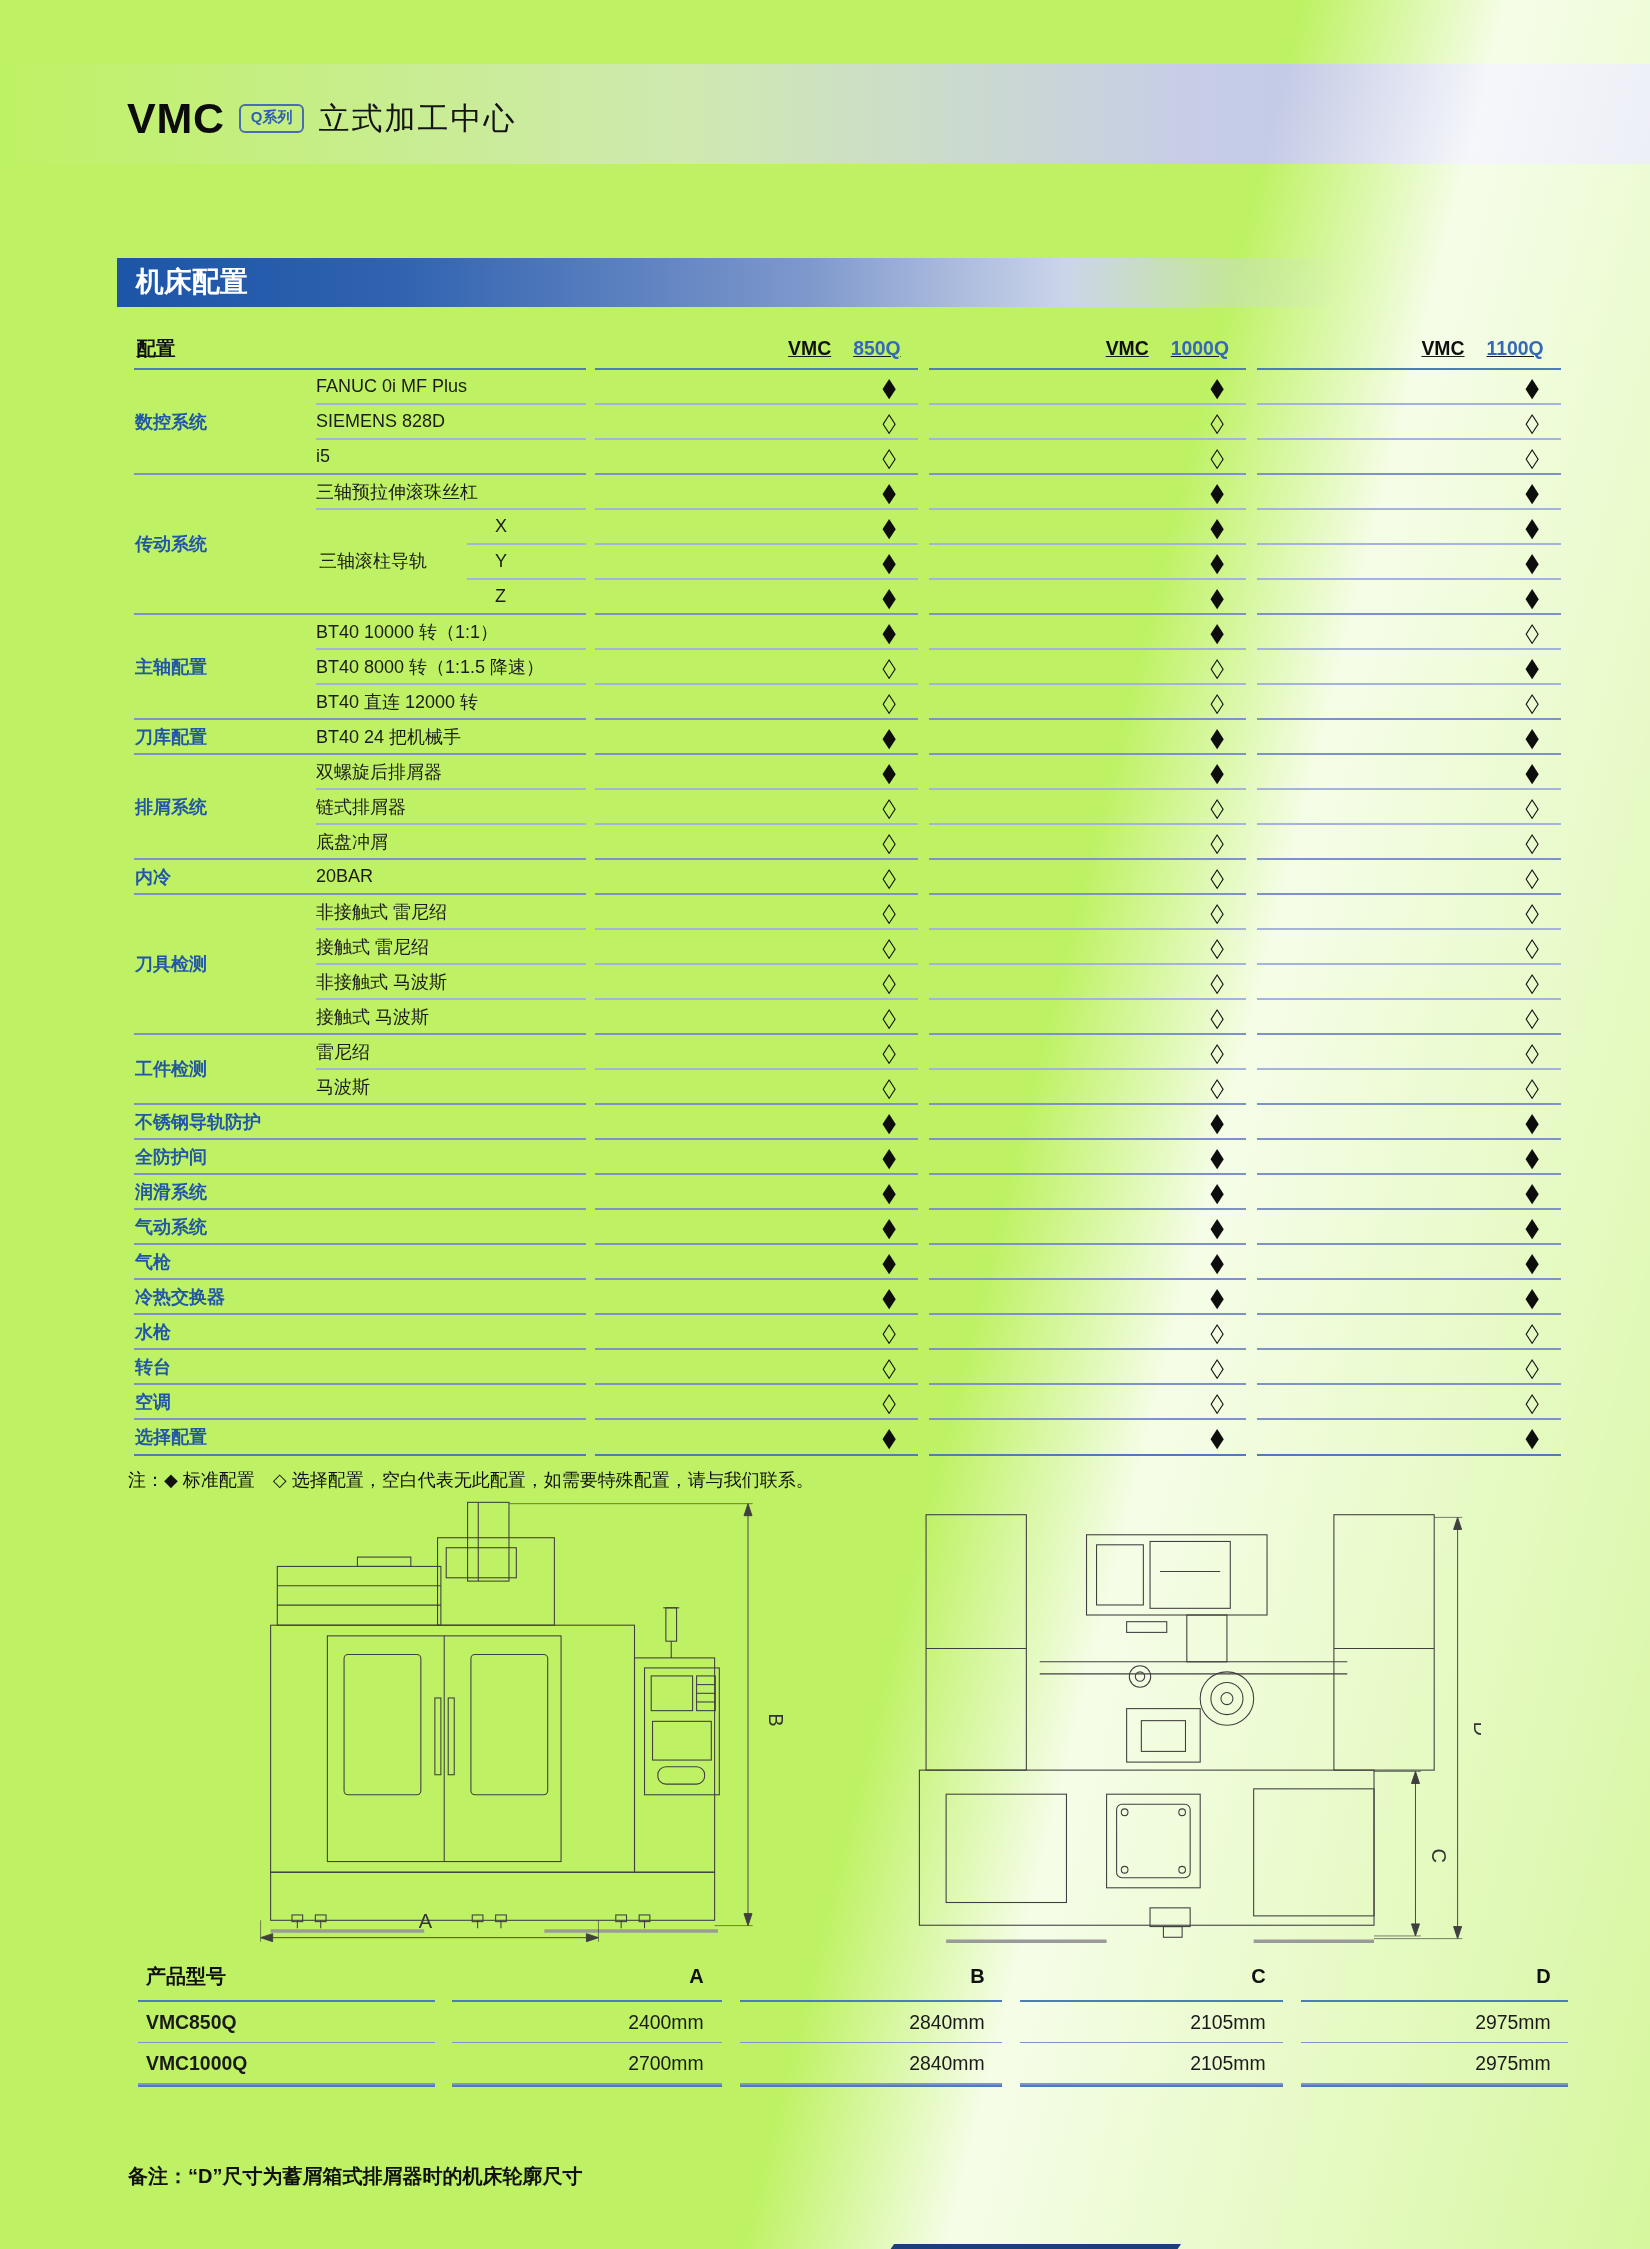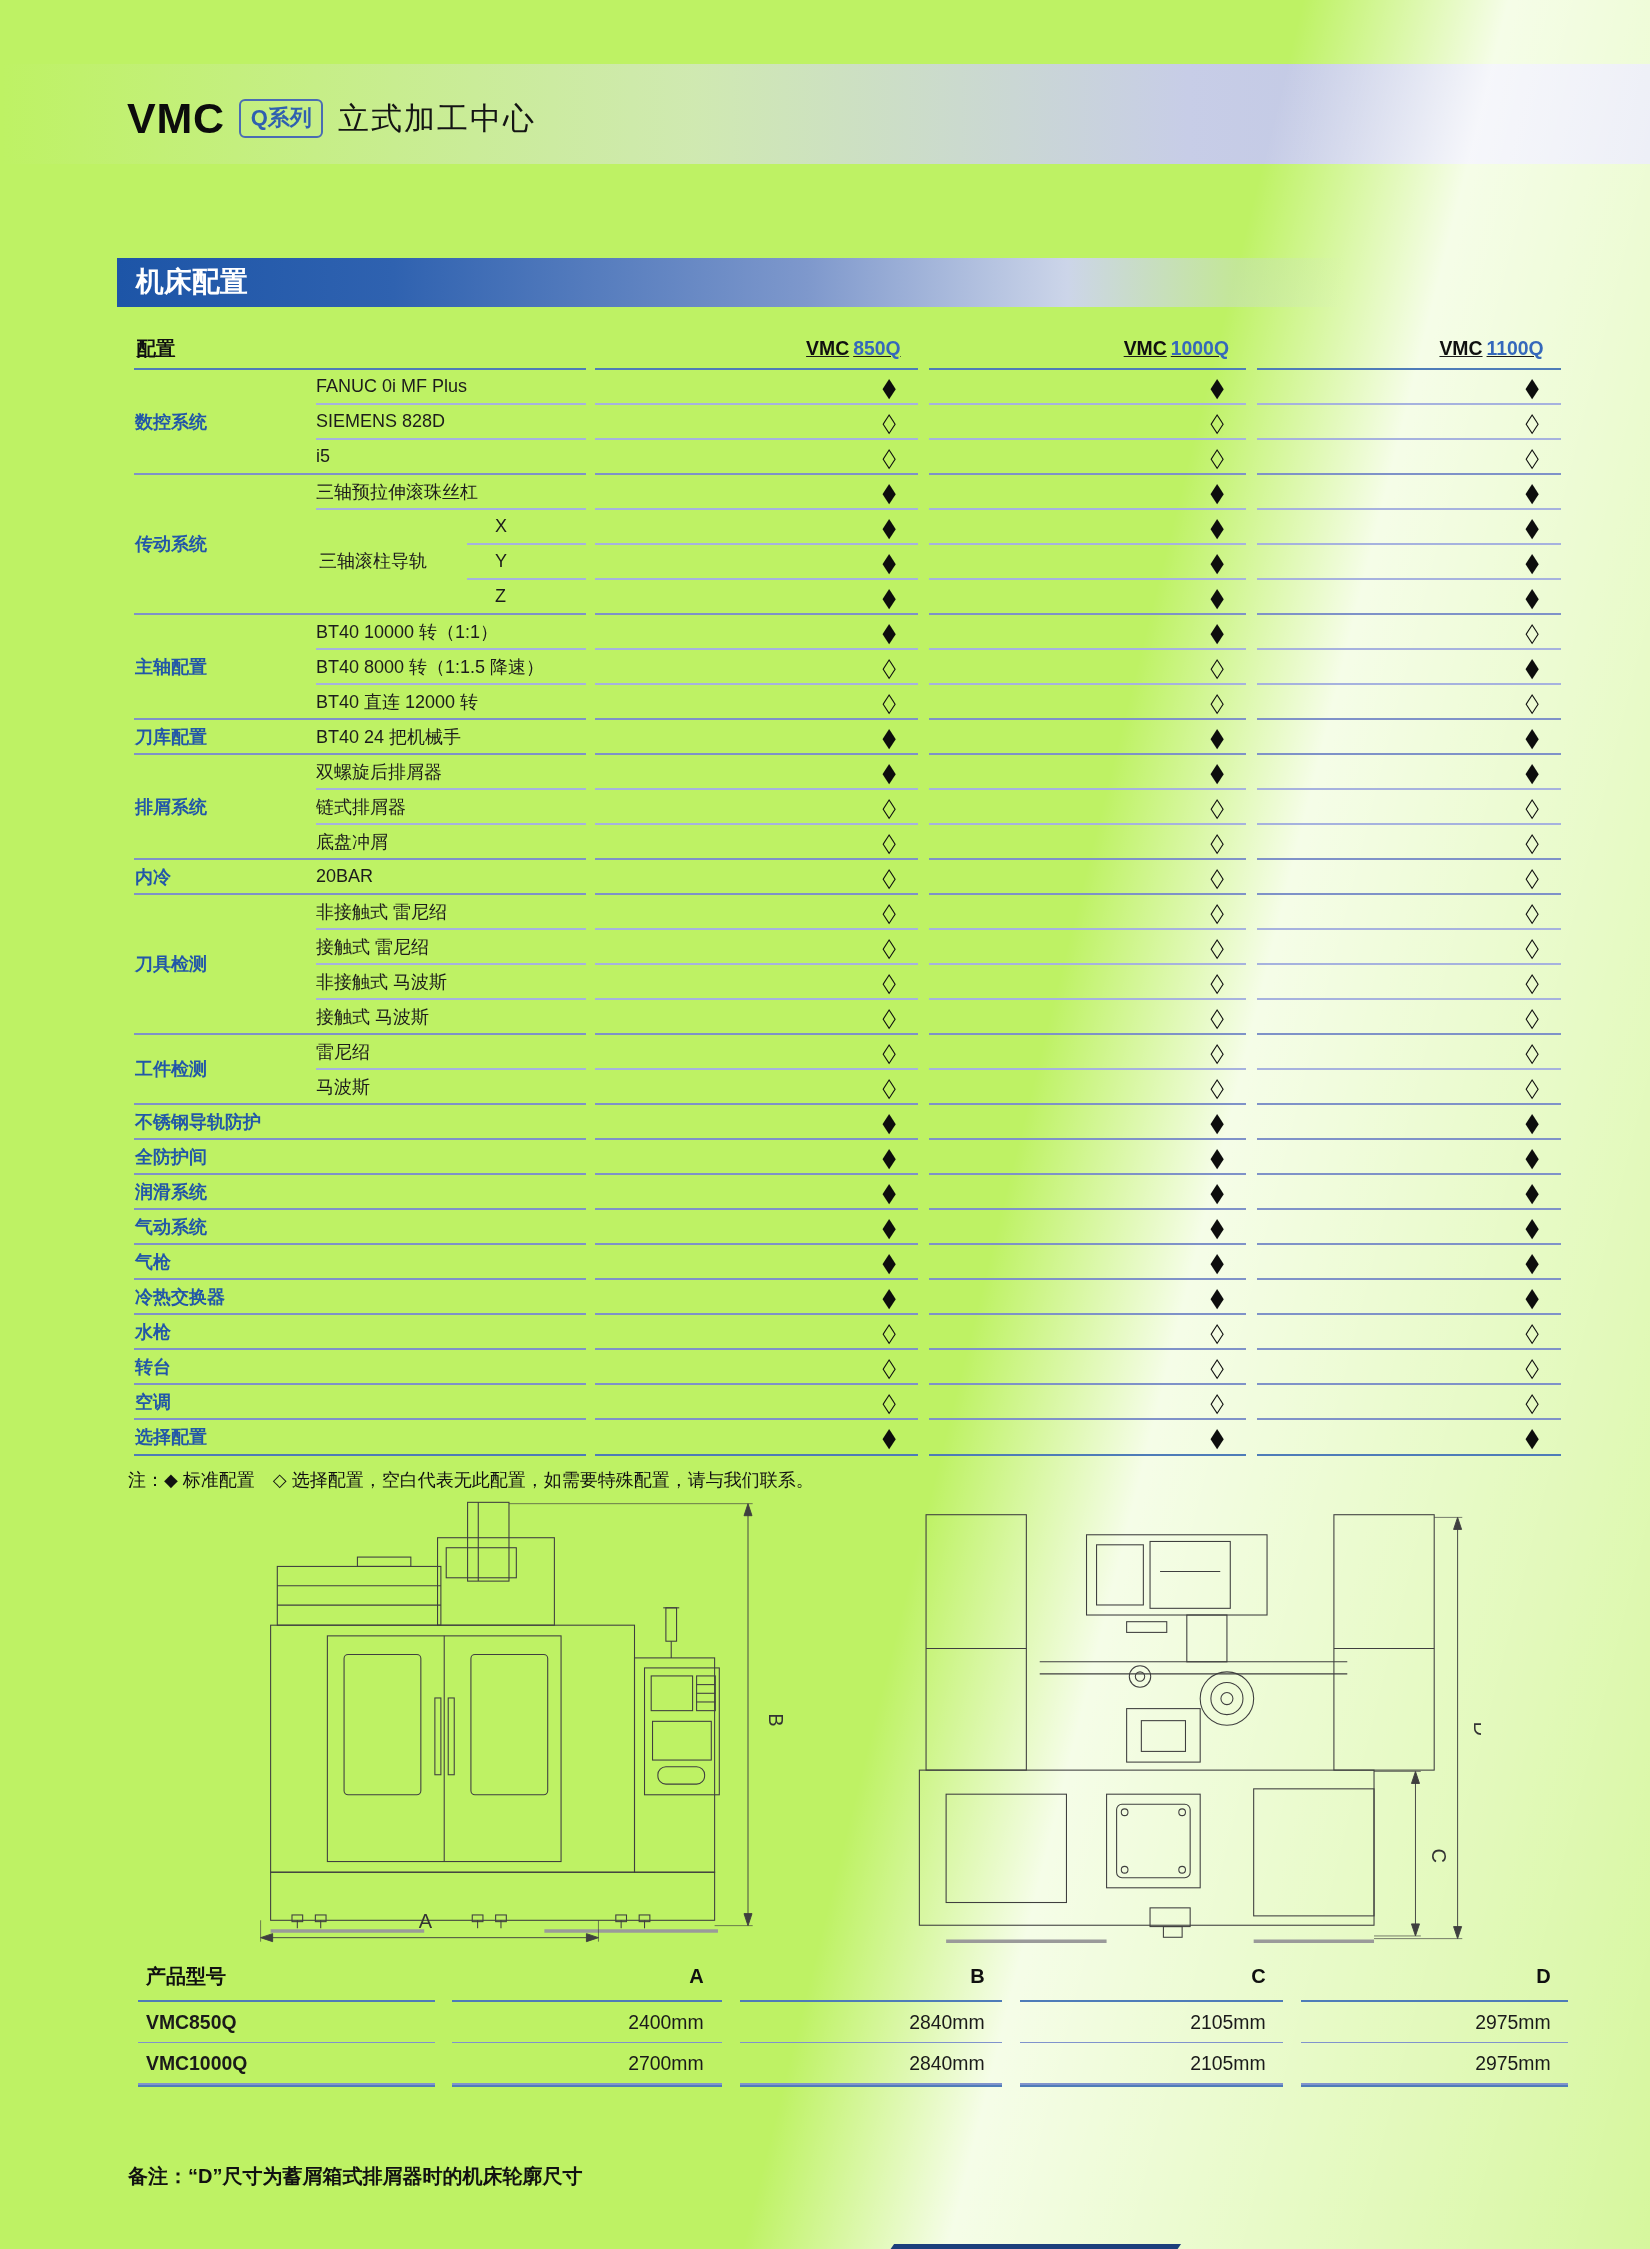--- a/index.html
+++ b/index.html
@@ -9,33 +9,33 @@
   .band-top{position:absolute;left:0;top:64px;width:100%;height:100px;z-index:0;
     background:linear-gradient(to right,rgba(236,238,244,0) 0%,rgba(222,226,240,.55) 42%,#c7cde7 72%,#bdc4e1 100%);}
   .sweep{position:absolute;left:1303px;top:0;width:936px;height:2250px;z-index:1;
     transform:skewX(-14deg);transform-origin:top left;
     background:linear-gradient(to right,rgba(255,255,255,0) 0%,rgba(255,255,255,.85) 22%,rgba(255,255,255,.55) 70%,rgba(255,255,255,.35) 100%);}
   .bottom-wedge{position:absolute;left:892px;bottom:0;width:287px;height:6px;background:#1c3f7c;
     transform:skewX(-35deg);z-index:2;}
   
   .title-row{position:absolute;left:127px;top:94px;display:flex;align-items:center;gap:14.7px;z-index:2;}
   .t-vmc{font-size:43px;font-weight:bold;color:#0c0c0c;letter-spacing:0.7px;}
-  .t-badge{border:2px solid #4a6cb3;border-radius:6px;padding:2px 9.4px 3.3px;color:#2f5fb0;font-size:22px;font-weight:bold;}
+  .t-badge{border:2px solid #4a6cb3;border-radius:6px;padding:2px 9.4px 3.3px;color:#2f5fb0;font-size:15px;font-weight:bold;}
   .t-sub{font-size:31px;color:#141414;letter-spacing:2px;}
   
   .banner{position:absolute;left:117px;right:0;top:258px;height:49px;z-index:2;
     background:linear-gradient(to right,#1d55a7 0%,#2f62b0 18%,#7e98cc 45%,#ccd5e9 62%,rgba(244,245,247,0) 80%);
     color:#fff;font-size:28px;font-weight:bold;line-height:48px;padding-left:18.7px;box-sizing:border-box;}
   
   .ctable{position:absolute;left:127px;top:328px;width:1434px;z-index:2;}
   .chead{height:41px;display:grid;grid-template-columns:468px 323px 11.4px 317px 10.7px 304px;align-items:center;text-decoration:underline;}
   .chead-label{grid-column:1;padding-left:9.4px;font-weight:bold;font-size:19.4px;color:#101010;}
   .chead-m{font-weight:bold;font-size:19.4px;text-align:right;padding-right:17.4px;white-space:nowrap;color:#101010;}
   .cm2{grid-column:2}.cm4{grid-column:4}.cm6{grid-column:6}
-  .m-code{color:#3568bb;margin-left:4px;}
+  .m-code{color:#3568bb;margin-left:22px;}
   .cgroup{position:relative;}
   .g-label{position:absolute;left:8px;top:50%;transform:translateY(-50%);
     color:#2257a8;font-weight:bold;font-size:18px;white-space:nowrap;}
   .g-sublabel{position:absolute;left:192px;transform:translateY(-50%);font-size:18px;color:#1c1c1c;white-space:nowrap;}
   .crow{position:relative;height:35px;display:grid;align-items:center;
     grid-template-columns:189px 279px 323px 11.4px 317px 10.7px 304px;}
   .i-label{grid-column:2;font-size:18px;color:#1c1c1c;white-space:nowrap;}
   .i-label.axis{padding-left:179px;}
   .mcell{text-align:right;padding-right:20px;}
   .c1{grid-column:3}.c2{grid-column:5}.c3{grid-column:7}

